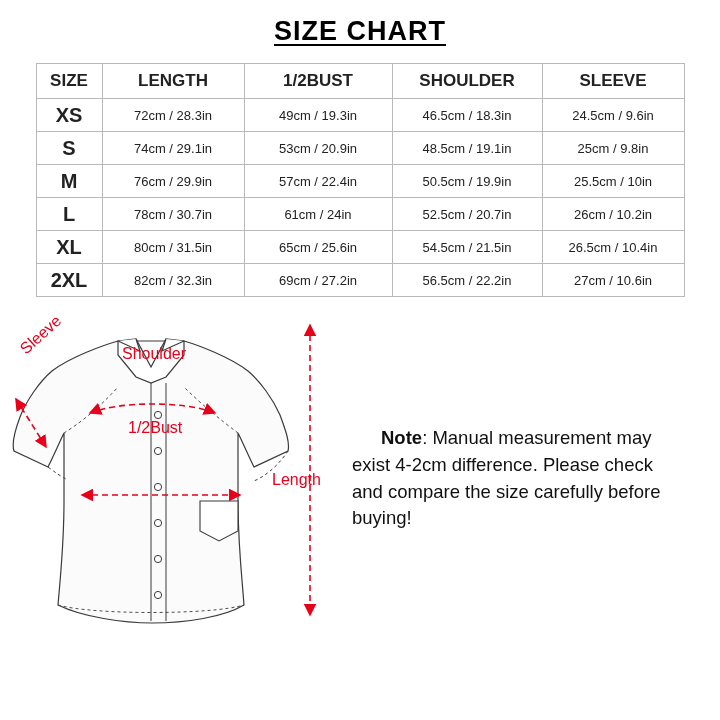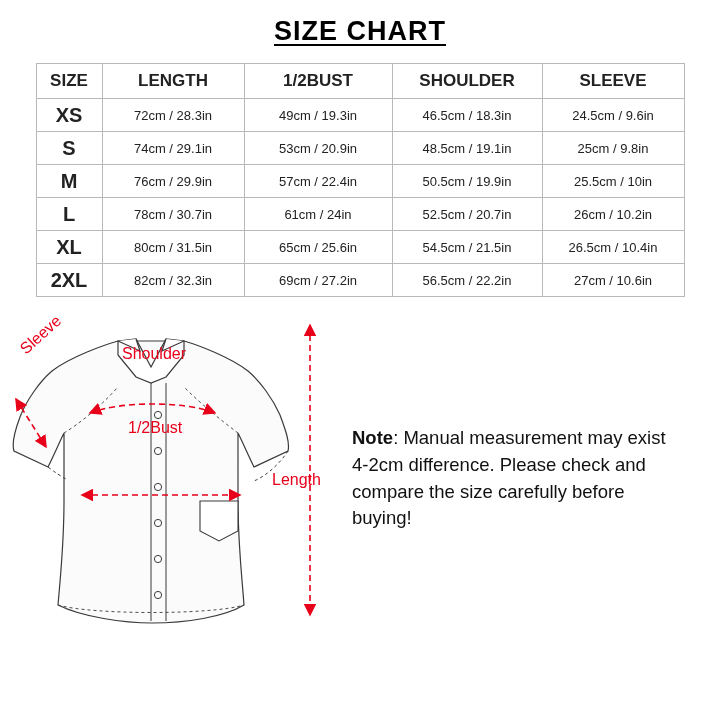--- a/index.html
+++ b/index.html
@@ -68,21 +68,21 @@
   }
   #note {
     position: absolute;
     left: 352px;
     top: 120px;
     width: 330px;
     font-size: 18.5px;
     line-height: 1.45;
     color: #111;
   }
-  #note b { font-weight: bold; }
+  #note b { font-weight: bold; margin-left: 29px; }
 </style>
 </head>
 <body>
 
 <div id="title">SIZE CHART</div>
 
 <table class="size-table">
   <colgroup>
     <col class="c0">
       <col class="c1">

